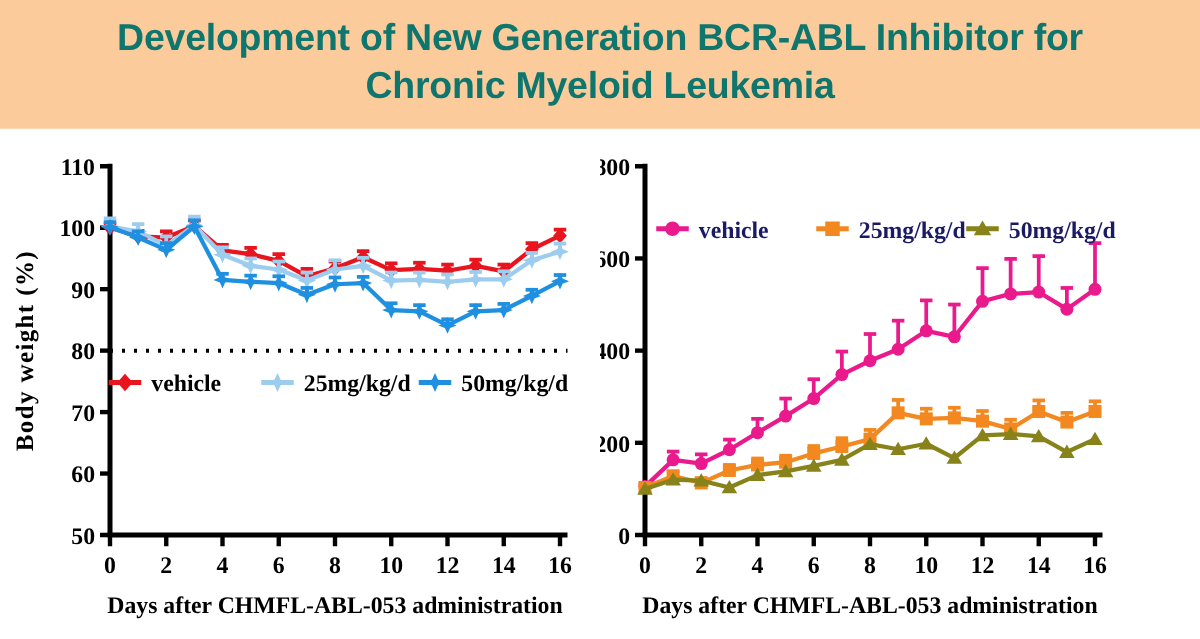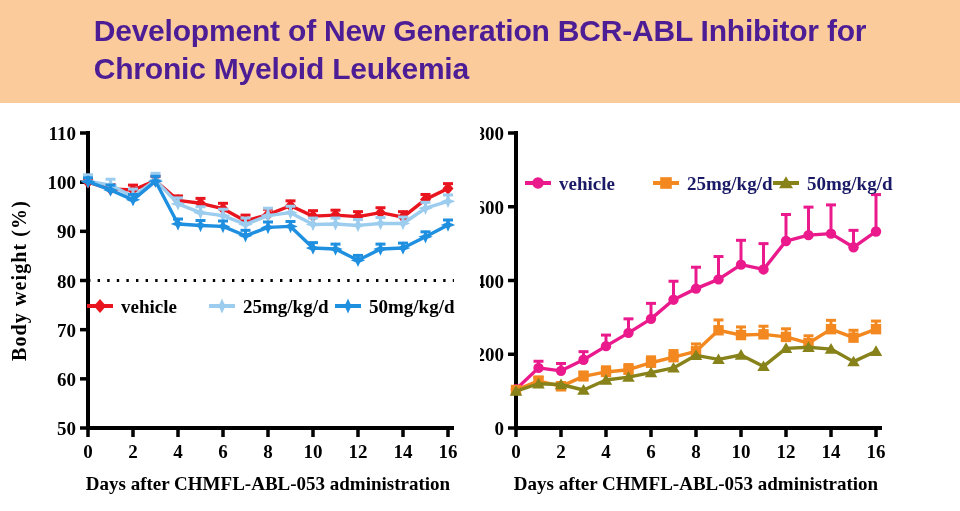--- a/index.html
+++ b/index.html
@@ -32,21 +32,22 @@
     align-items: center;
     justify-content: center;
     box-sizing: border-box;
     padding: 2px 20px 6px 20px;
   }
   #title-text {
     font-family: "Liberation Sans", "DejaVu Sans", sans-serif;
     font-weight: bold;
     font-size: 30px;
     line-height: 1.25;
-    color: #4c1d95;
+    color: #0f766e;
+    text-align: center;
     letter-spacing: -0.2px;
     white-space: pre-line;
   }
   
   .panel {
     position: absolute;
     top: 103px;
     width: 480px;
     height: 408px;
   }

